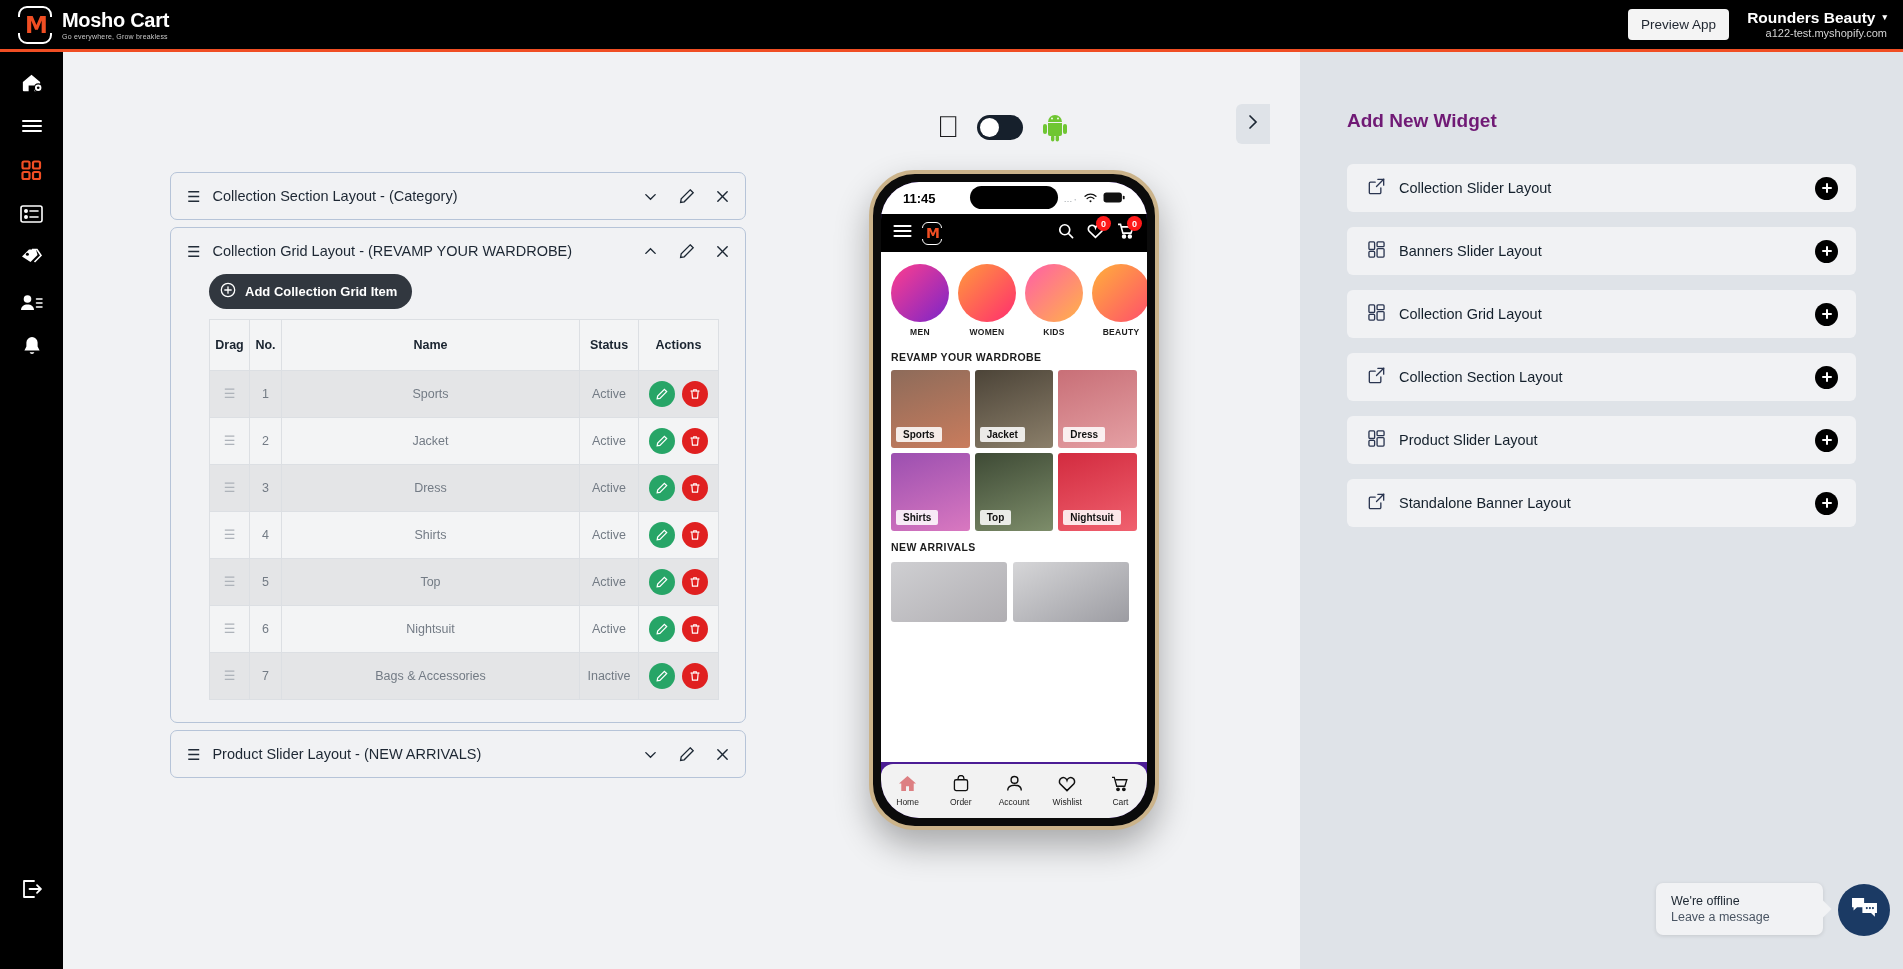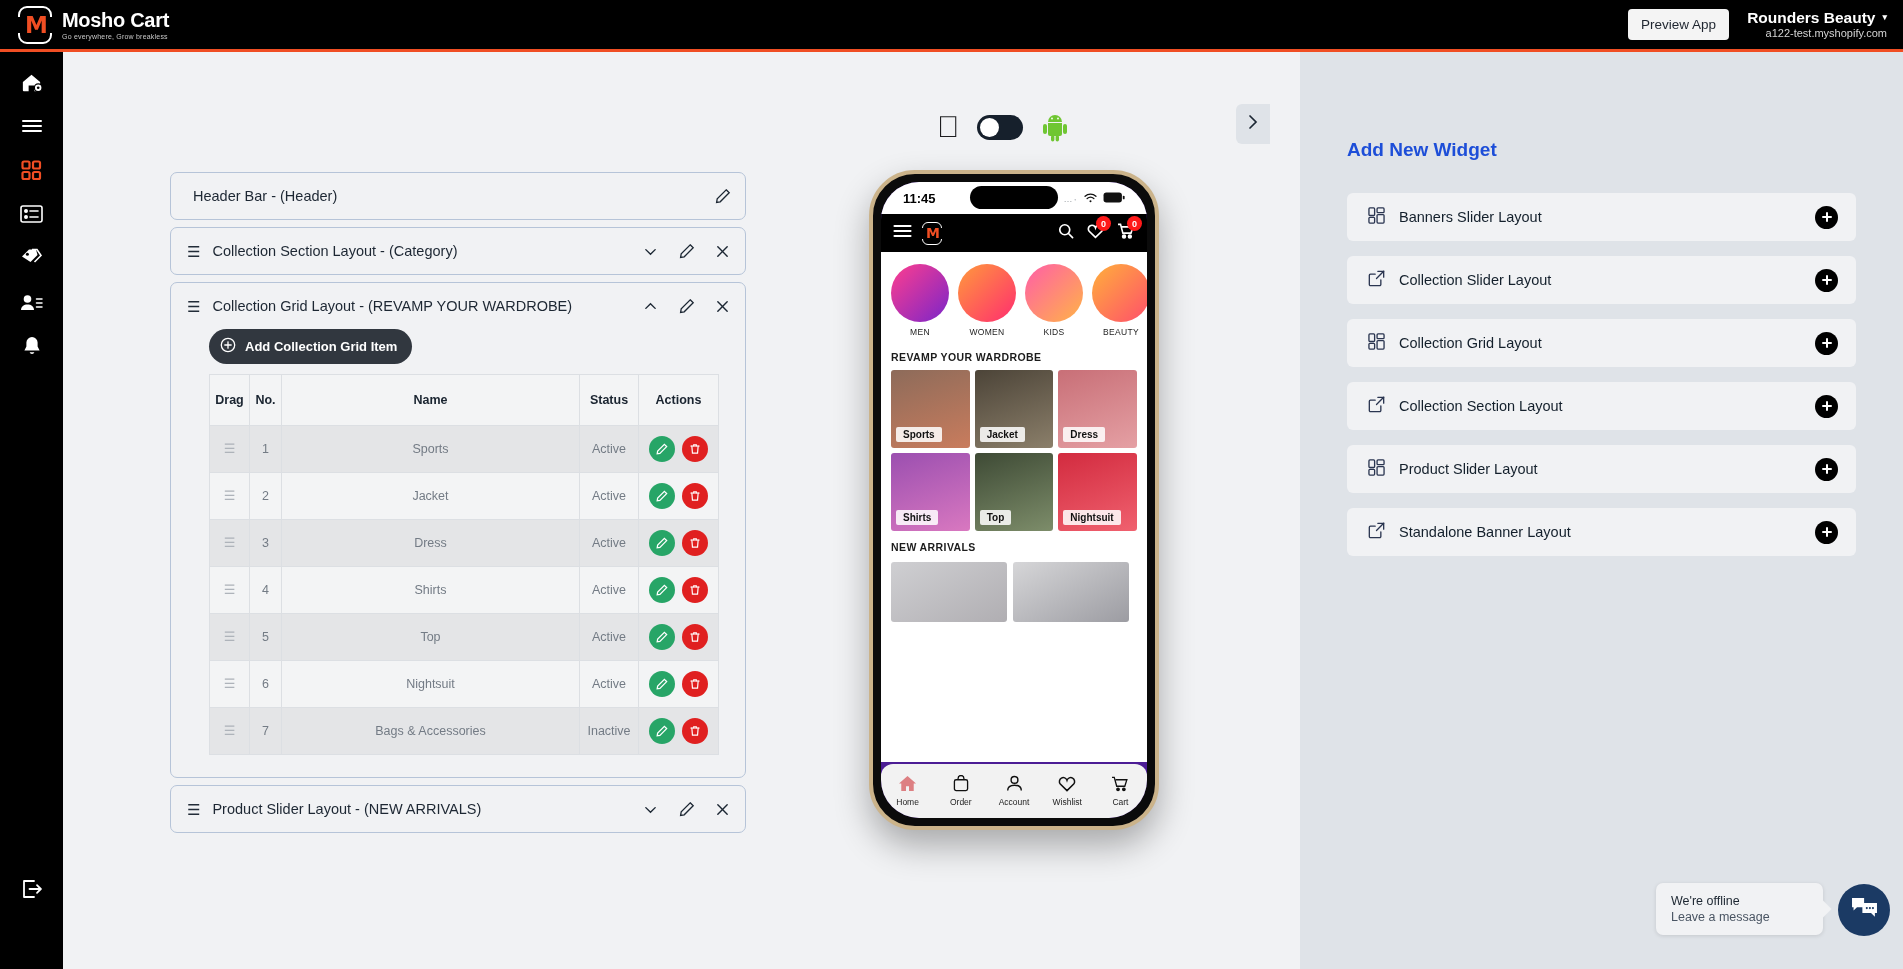--- a/index.html
+++ b/index.html
@@ -174,21 +174,21 @@
   .badge {
     position: absolute; top: -7px; right: -7px; min-width: 15px; height: 15px;
     background: #ff1a1a; color: #fff; border-radius: 8px; font-size: 9px;
     display: flex; align-items: center; justify-content: center; font-weight: bold; padding: 0 3px;
   }
 
   .app-body { height: 510px; background: #fff; overflow: hidden; position: relative; }
   .cat-row { display: flex; gap: 9px; padding: 12px 10px 4px 10px; }
   .cat { width: 58px; flex: 0 0 58px; text-align: center; }
   .cat-img { width: 58px; height: 58px; border-radius: 50%; }
-  .cat-label { font-size: 8.5px; font-weight: normal; color: #1c1c1c; margin-top: 5px; letter-spacing: 0.3px; }
+  .cat-label { font-size: 8.5px; font-weight: bold; color: #1c1c1c; margin-top: 5px; letter-spacing: 0.3px; }
   .c1 { background: linear-gradient(135deg,#ff3e8e,#7a25c9); }
   .c2 { background: linear-gradient(135deg,#ff9a3c,#ff2d6f); }
   .c3 { background: linear-gradient(135deg,#ff5ea8,#ffb347); }
   .c4 { background: linear-gradient(135deg,#ffb03b,#ff4e6b); }
 
   .sec-title { font-size: 10.5px; font-weight: bold; color: #1c1c1c; padding: 10px 10px 7px 10px; letter-spacing: 0.4px; }
   .grid2 { display: grid; grid-template-columns: repeat(3, 1fr); gap: 5px; padding: 0 10px; }
   .tile { position: relative; height: 78px; border-radius: 3px; overflow: hidden; }
   .tile .chip {
     position: absolute; left: 5px; bottom: 6px; background: rgba(255,255,255,0.86);
@@ -220,21 +220,21 @@
     position: absolute; left: 1236px; top: 104px; width: 34px; height: 40px;
     background: #dfe3e8; border-top-left-radius: 6px; border-bottom-left-radius: 6px;
     display: flex; align-items: center; justify-content: center; cursor: pointer; z-index: 40;
   }
 
   
   .rpanel {
     position: absolute; top: 52px; left: 1300px; width: 603px; height: 917px;
     background: #dfe3e8; padding: 58px 47px 0 47px;
   }
-  .rpanel-title { font-size: 19px; font-weight: bold; color: #1d4ed8; margin-bottom: 32px; margin-top: 29px; }
+  .rpanel-title { font-size: 19px; font-weight: bold; color: #701a75; margin-bottom: 32px; }
   .wopt {
     background: #f1f2f4; border-radius: 6px; height: 48px; margin-bottom: 15px;
     display: flex; align-items: center; padding: 0 18px 0 21px; gap: 14px; cursor: pointer;
   }
   .wopt-label { font-size: 14.5px; color: #14202c; }
   .wopt-add {
     margin-left: auto; width: 23px; height: 23px; border-radius: 50%; background: #000;
     display: flex; align-items: center; justify-content: center; color: #fff;
     font-size: 17px; line-height: 0; cursor: pointer;
   }
@@ -364,32 +364,20 @@
           <path d="M16 6.2 19.8 10 16 13.8"></path>
         </svg>
     </span>
   </div>
 </div>
 
 <div class="main">
 
   <div class="widgets">
 
-    <div class="wcard">
-      <div class="wcard-head">
-        <span class="wcard-title" style="margin-left:6px">Header Bar - (Header)</span>
-        <span class="wcard-actions">
-          <span class="ic-btn">
-            <svg width="16" height="16" viewBox="0 0 16 16" fill="none" stroke="#1c2733" stroke-width="1.3">
-                <path d="M11.2 1.8 14.2 4.8 5.2 13.8 1.6 14.4 2.2 10.8z"></path>
-              </svg>
-          </span>
-        </span>
-      </div>
-    </div>
 
     <div class="wcard">
       <div class="wcard-head">
         <span class="wcard-drag">☰</span>
         <span class="wcard-title">Collection Section Layout - (Category)</span>
         <span class="wcard-actions">
           <span class="ic-btn">
             <svg width="15" height="15" viewBox="0 0 16 16" fill="none" stroke="#1c2733" stroke-width="1.5" stroke-linecap="round">
                 <path d="M3 6 8 11 13 6"></path>
               </svg>
@@ -814,42 +802,42 @@
     <svg width="14" height="18" viewBox="0 0 14 18" fill="none" stroke="#1c2733" stroke-width="1.7" stroke-linecap="round">
         <path d="M4 3 10 9 4 15"></path>
       </svg>
   </span>
 </div>
 
 <div class="rpanel">
   <div class="rpanel-title">Add New Widget</div>
 
   <div class="wopt">
+    <span><svg width="17" height="17" viewBox="0 0 18 18" fill="none" stroke="#2a3550" stroke-width="1.4" stroke-linecap="round">
+          <path d="M10.4 1.4H16.6V7.6"></path>
+          <path d="M16.6 1.4 9 9"></path>
+          <path d="M13.6 10.4V15.4a1.2 1.2 0 0 1-1.2 1.2H2.6a1.2 1.2 0 0 1-1.2-1.2V5.6a1.2 1.2 0 0 1 1.2-1.2H7.6"></path>
+        </svg></span>
+    <span class="wopt-label">Collection Slider Layout</span>
+    <span class="wopt-add">
+        <svg width="12" height="12" viewBox="0 0 12 12" stroke="#fff" stroke-width="2" stroke-linecap="round">
+          <line x1="6" y1="2" x2="6" y2="10"></line>
+          <line x1="2" y1="6" x2="10" y2="6"></line>
+        </svg>
+      </span>
+  </div>
+
+  <div class="wopt">
     <span><svg width="17" height="17" viewBox="0 0 18 18" fill="none" stroke="#2a3550" stroke-width="1.4">
           <rect x="1" y="1" width="6" height="8" rx="1"></rect>
           <rect x="1" y="11" width="6" height="6" rx="1"></rect>
           <rect x="9.6" y="1" width="7.4" height="5" rx="1"></rect>
           <rect x="9.6" y="8" width="7.4" height="9" rx="1"></rect>
         </svg></span>
     <span class="wopt-label">Banners Slider Layout</span>
-    <span class="wopt-add">
-        <svg width="12" height="12" viewBox="0 0 12 12" stroke="#fff" stroke-width="2" stroke-linecap="round">
-          <line x1="6" y1="2" x2="6" y2="10"></line>
-          <line x1="2" y1="6" x2="10" y2="6"></line>
-        </svg>
-      </span>
-  </div>
-
-  <div class="wopt">
-    <span><svg width="17" height="17" viewBox="0 0 18 18" fill="none" stroke="#2a3550" stroke-width="1.4" stroke-linecap="round">
-          <path d="M10.4 1.4H16.6V7.6"></path>
-          <path d="M16.6 1.4 9 9"></path>
-          <path d="M13.6 10.4V15.4a1.2 1.2 0 0 1-1.2 1.2H2.6a1.2 1.2 0 0 1-1.2-1.2V5.6a1.2 1.2 0 0 1 1.2-1.2H7.6"></path>
-        </svg></span>
-    <span class="wopt-label">Collection Slider Layout</span>
     <span class="wopt-add">
         <svg width="12" height="12" viewBox="0 0 12 12" stroke="#fff" stroke-width="2" stroke-linecap="round">
           <line x1="6" y1="2" x2="6" y2="10"></line>
           <line x1="2" y1="6" x2="10" y2="6"></line>
         </svg>
       </span>
   </div>
 
   <div class="wopt">
     <span><svg width="17" height="17" viewBox="0 0 18 18" fill="none" stroke="#2a3550" stroke-width="1.4">

